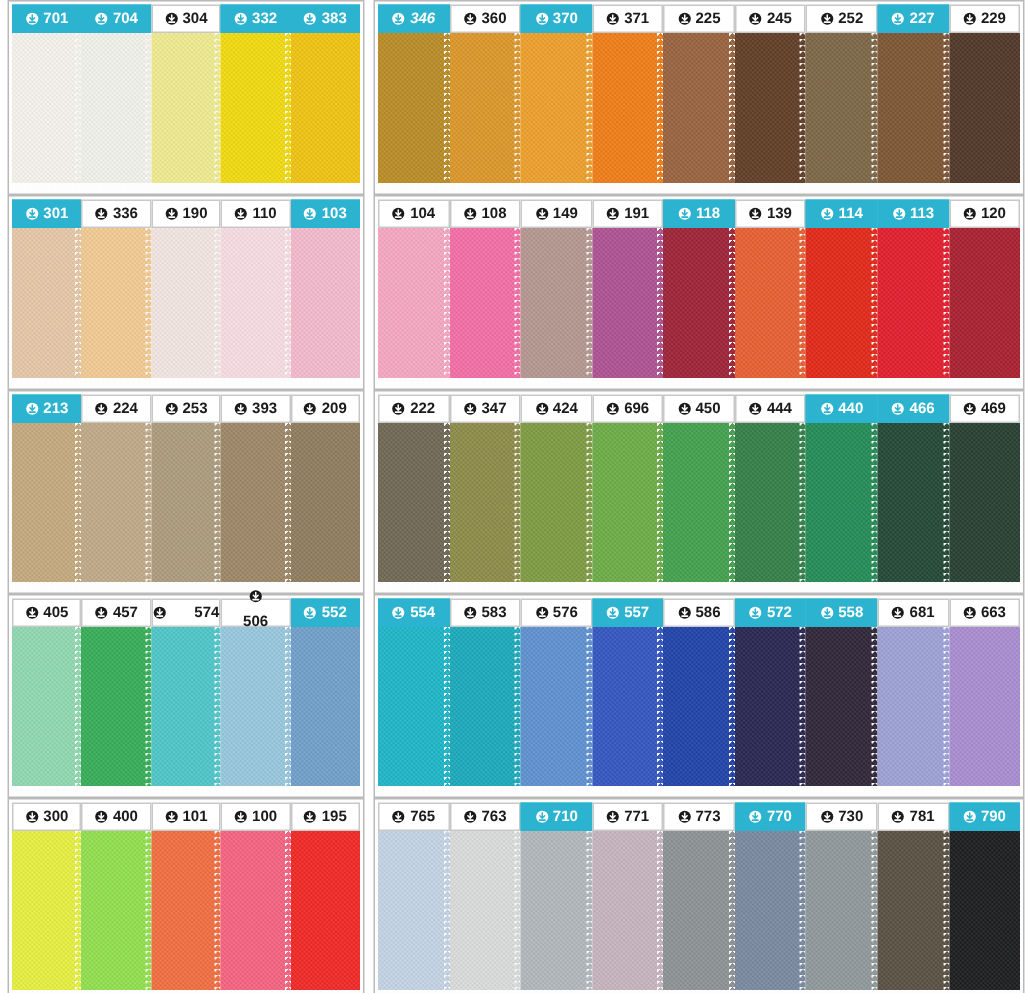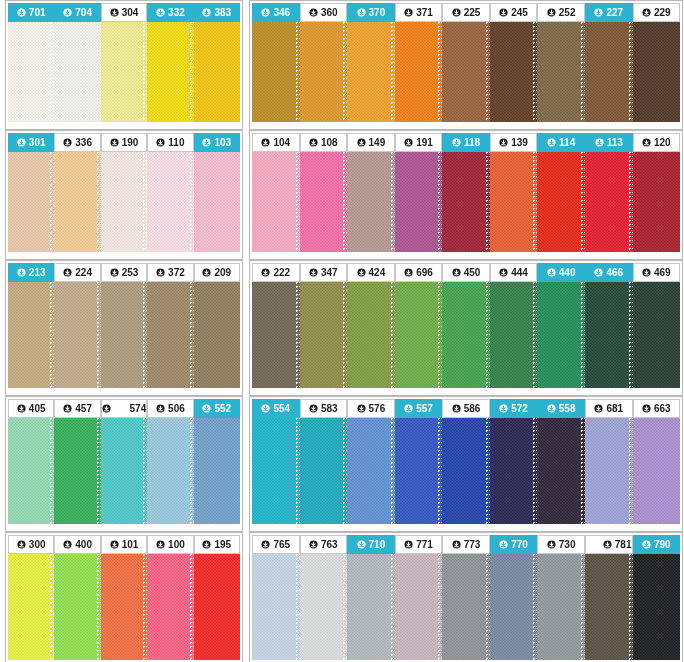--- a/index.html
+++ b/index.html
@@ -170,21 +170,21 @@
             <div class="edge-bottom"></div>
           </div>
           <div class="cell" style="width: 46.8px;">
             <div class="swatch" title="383" style="height: 100px; background: rgb(240, 195, 12);"></div>
             <div class="edge-bottom"></div>
           </div>
         </div>
       </div>
       <div class="panel right" style="width: 434px;">
         <div class="hdr-row">
-          <div class="hdr sel" style="width: 47.7778px;">
+          <div class="hdr sel" style="width: 47.7778px; font-style: italic;">
             <svg viewBox="0 0 12 12" class="dl-icon">
               <circle cx="6" cy="6" r="5.4" fill="#ffffff"></circle>
               <path d="M6 2.6 L6 6.7 M3.9 5.2 L6 7.4 L8.1 5.2 M3.5 9 L8.5 9" stroke="#2bb3cf" stroke-width="1.35" fill="none" stroke-linecap="round" stroke-linejoin="round"></path>
             </svg>
             <span class="num">346</span>
           </div>
           <div class="hdr" style="width: 47.7778px;">
             <svg viewBox="0 0 12 12" class="dl-icon">
               <circle cx="6" cy="6" r="5.4" fill="#1a1a1a"></circle>
               <path d="M6 2.6 L6 6.7 M3.9 5.2 L6 7.4 L8.1 5.2 M3.5 9 L8.5 9" stroke="#ffffff" stroke-width="1.35" fill="none" stroke-linecap="round" stroke-linejoin="round"></path>
@@ -513,21 +513,21 @@
               <circle cx="6" cy="6" r="5.4" fill="#1a1a1a"></circle>
               <path d="M6 2.6 L6 6.7 M3.9 5.2 L6 7.4 L8.1 5.2 M3.5 9 L8.5 9" stroke="#ffffff" stroke-width="1.35" fill="none" stroke-linecap="round" stroke-linejoin="round"></path>
             </svg>
             <span class="num">253</span>
           </div>
           <div class="hdr" style="width: 46.8px;">
             <svg viewBox="0 0 12 12" class="dl-icon">
               <circle cx="6" cy="6" r="5.4" fill="#1a1a1a"></circle>
               <path d="M6 2.6 L6 6.7 M3.9 5.2 L6 7.4 L8.1 5.2 M3.5 9 L8.5 9" stroke="#ffffff" stroke-width="1.35" fill="none" stroke-linecap="round" stroke-linejoin="round"></path>
             </svg>
-            <span class="num">372</span>
+            <span class="num">393</span>
           </div>
           <div class="hdr" style="width: 46.8px;">
             <svg viewBox="0 0 12 12" class="dl-icon">
               <circle cx="6" cy="6" r="5.4" fill="#1a1a1a"></circle>
               <path d="M6 2.6 L6 6.7 M3.9 5.2 L6 7.4 L8.1 5.2 M3.5 9 L8.5 9" stroke="#ffffff" stroke-width="1.35" fill="none" stroke-linecap="round" stroke-linejoin="round"></path>
             </svg>
             <span class="num">209</span>
           </div>
         </div>
         <div class="sw-row">
@@ -701,21 +701,21 @@
             </svg>
             <span class="num">457</span>
           </div>
           <div class="hdr" style="width: 46.8px; justify-content: space-between;">
             <svg viewBox="0 0 12 12" class="dl-icon">
               <circle cx="6" cy="6" r="5.4" fill="#1a1a1a"></circle>
               <path d="M6 2.6 L6 6.7 M3.9 5.2 L6 7.4 L8.1 5.2 M3.5 9 L8.5 9" stroke="#ffffff" stroke-width="1.35" fill="none" stroke-linecap="round" stroke-linejoin="round"></path>
             </svg>
             <span class="num">574</span>
           </div>
-          <div class="hdr" style="width: 46.8px;">
+          <div class="hdr" style="width: 46.8px; flex-direction: column;">
             <svg viewBox="0 0 12 12" class="dl-icon">
               <circle cx="6" cy="6" r="5.4" fill="#1a1a1a"></circle>
               <path d="M6 2.6 L6 6.7 M3.9 5.2 L6 7.4 L8.1 5.2 M3.5 9 L8.5 9" stroke="#ffffff" stroke-width="1.35" fill="none" stroke-linecap="round" stroke-linejoin="round"></path>
             </svg>
             <span class="num">506</span>
           </div>
           <div class="hdr sel" style="width: 46.8px;">
             <svg viewBox="0 0 12 12" class="dl-icon">
               <circle cx="6" cy="6" r="5.4" fill="#ffffff"></circle>
               <path d="M6 2.6 L6 6.7 M3.9 5.2 L6 7.4 L8.1 5.2 M3.5 9 L8.5 9" stroke="#2bb3cf" stroke-width="1.35" fill="none" stroke-linecap="round" stroke-linejoin="round"></path>
@@ -991,21 +991,21 @@
             </svg>
             <span class="num">770</span>
           </div>
           <div class="hdr" style="width: 47.7778px;">
             <svg viewBox="0 0 12 12" class="dl-icon">
               <circle cx="6" cy="6" r="5.4" fill="#1a1a1a"></circle>
               <path d="M6 2.6 L6 6.7 M3.9 5.2 L6 7.4 L8.1 5.2 M3.5 9 L8.5 9" stroke="#ffffff" stroke-width="1.35" fill="none" stroke-linecap="round" stroke-linejoin="round"></path>
             </svg>
             <span class="num">730</span>
           </div>
-          <div class="hdr" style="width: 47.7778px; justify-content: flex-end;">
+          <div class="hdr" style="width: 47.7778px;">
             <svg viewBox="0 0 12 12" class="dl-icon">
               <circle cx="6" cy="6" r="5.4" fill="#1a1a1a"></circle>
               <path d="M6 2.6 L6 6.7 M3.9 5.2 L6 7.4 L8.1 5.2 M3.5 9 L8.5 9" stroke="#ffffff" stroke-width="1.35" fill="none" stroke-linecap="round" stroke-linejoin="round"></path>
             </svg>
             <span class="num">781</span>
           </div>
           <div class="hdr sel" style="width: 47.7778px;">
             <svg viewBox="0 0 12 12" class="dl-icon">
               <circle cx="6" cy="6" r="5.4" fill="#ffffff"></circle>
               <path d="M6 2.6 L6 6.7 M3.9 5.2 L6 7.4 L8.1 5.2 M3.5 9 L8.5 9" stroke="#2bb3cf" stroke-width="1.35" fill="none" stroke-linecap="round" stroke-linejoin="round"></path>

